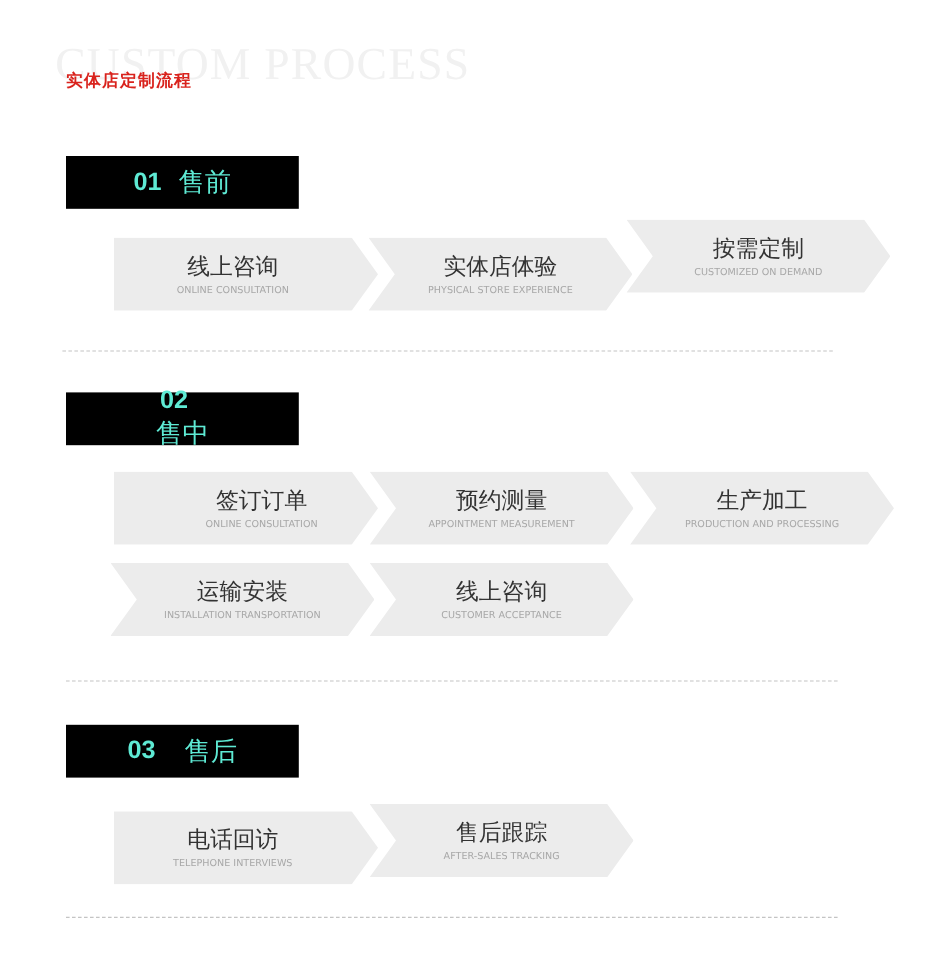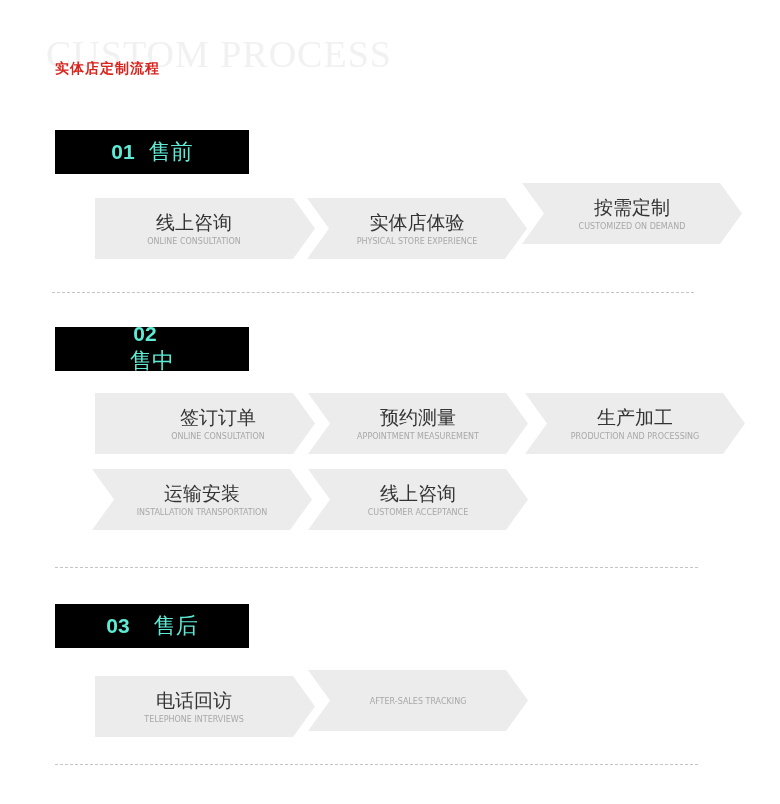--- a/index.html
+++ b/index.html
@@ -119,17 +119,18 @@
 </div>
 
 <div class="step" style="left:55px; top:676px;">
   <div class="inner">
     <div class="step-cn">电话回访</div>
     <div class="step-en">TELEPHONE INTERVIEWS</div>
   </div>
 </div>
 <div class="step notched" style="left:268px; top:670px;">
   <div class="inner">
+    <div class="step-cn">售后跟踪</div>
     <div class="step-en">AFTER-SALES TRACKING</div>
   </div>
 </div>
 
 <div class="divider" style="left:55px; width:643px; top:764px;"></div>
 
 </body></html>

